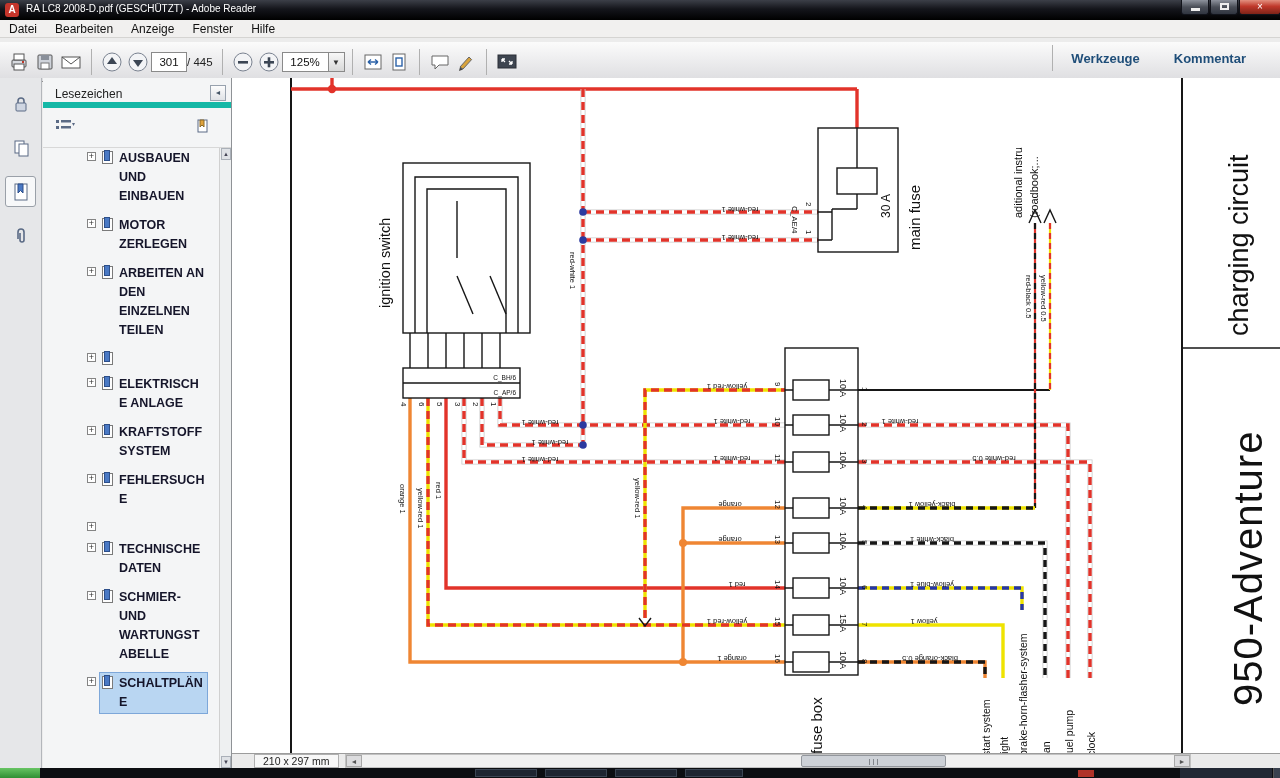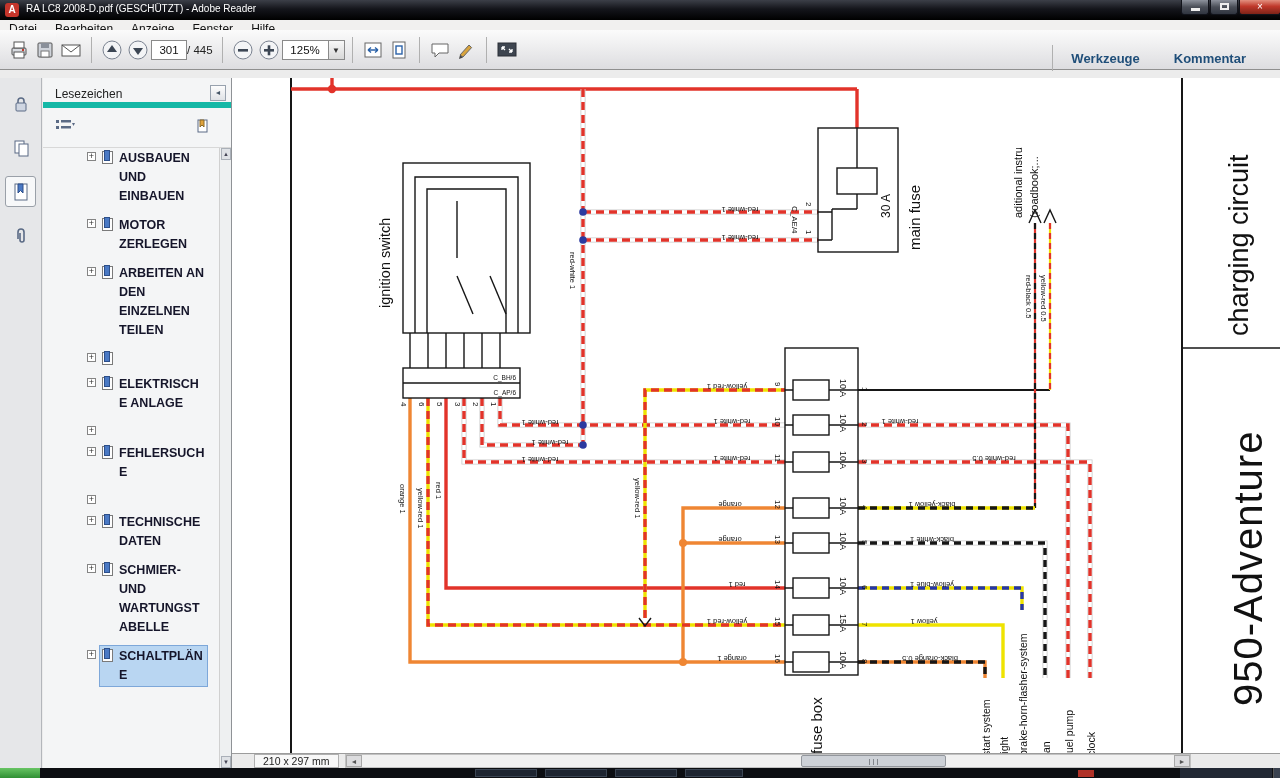--- a/index.html
+++ b/index.html
@@ -21,21 +21,21 @@
   .winbtn span { display:block; text-align:center; color:#fff; font-size:10px; line-height:13px; }
   #btn-min b { display:block; width:9px; height:3px; background:#eee; margin:8px auto 0; }
   #btn-max b { display:block; width:9px; height:7px; border:2px solid #eee; margin:3px auto 0; }
 
   
   #menubar { left:0; top:20px; width:1280px; height:18px; background:#f1f0ef;
     border-bottom:1px solid #d5d4d2; display:flex; align-items:center; }
   .menu-item { font-size:12px; color:#111; padding:1px 9px; }
 
   
-  #toolbar { left:0; top:30px; width:1280px; height:40px;
+  #toolbar { left:0; top:42px; width:1280px; height:40px;
     background:linear-gradient(#fbfbfb,#dddde0); border-bottom:1px solid #8f8f8f;
     display:flex; align-items:center; padding-left:6px; }
   .tbtn { width:26px; height:28px; display:flex; align-items:center; justify-content:center; border-radius:3px; }
   .tb-sep { width:1px; height:26px; background:#b0b0b0; margin:0 7px; }
   .tb-input { height:20px; border:1px solid #8a8a8a; background:#fff; font-size:11.5px;
     text-align:center; color:#111; }
   #page-input { width:36px; }
   #page-total { font-size:11.5px; color:#222; margin-right:2px; white-space:nowrap; }
   #zoom-input { width:46px; border-right:none; }
   #zoom-drop { width:17px; height:20px; border:1px solid #8a8a8a; background:linear-gradient(#f8f8f8,#d8d8d8);
@@ -315,20 +315,24 @@
       </div>
       <div class="bm-row">
         <span class="bm-exp">+</span>
         <span class="bm-body">
             <span class="bm-ico"></span>
         <span class="bm-label">ELEKTRISCHE ANLAGE</span>
           </span>
       </div>
       <div class="bm-row">
         <span class="bm-exp">+</span>
+        <span class="bm-body">
+            <span class="bm-ico"></span>
+        <span class="bm-label">KRAFTSTOFF SYSTEM</span>
+          </span>
       </div>
       <div class="bm-row">
         <span class="bm-exp">+</span>
         <span class="bm-body">
             <span class="bm-ico"></span>
         <span class="bm-label">FEHLERSUCHE</span>
           </span>
       </div>
       <div class="bm-row">
         <span class="bm-exp">+</span>

